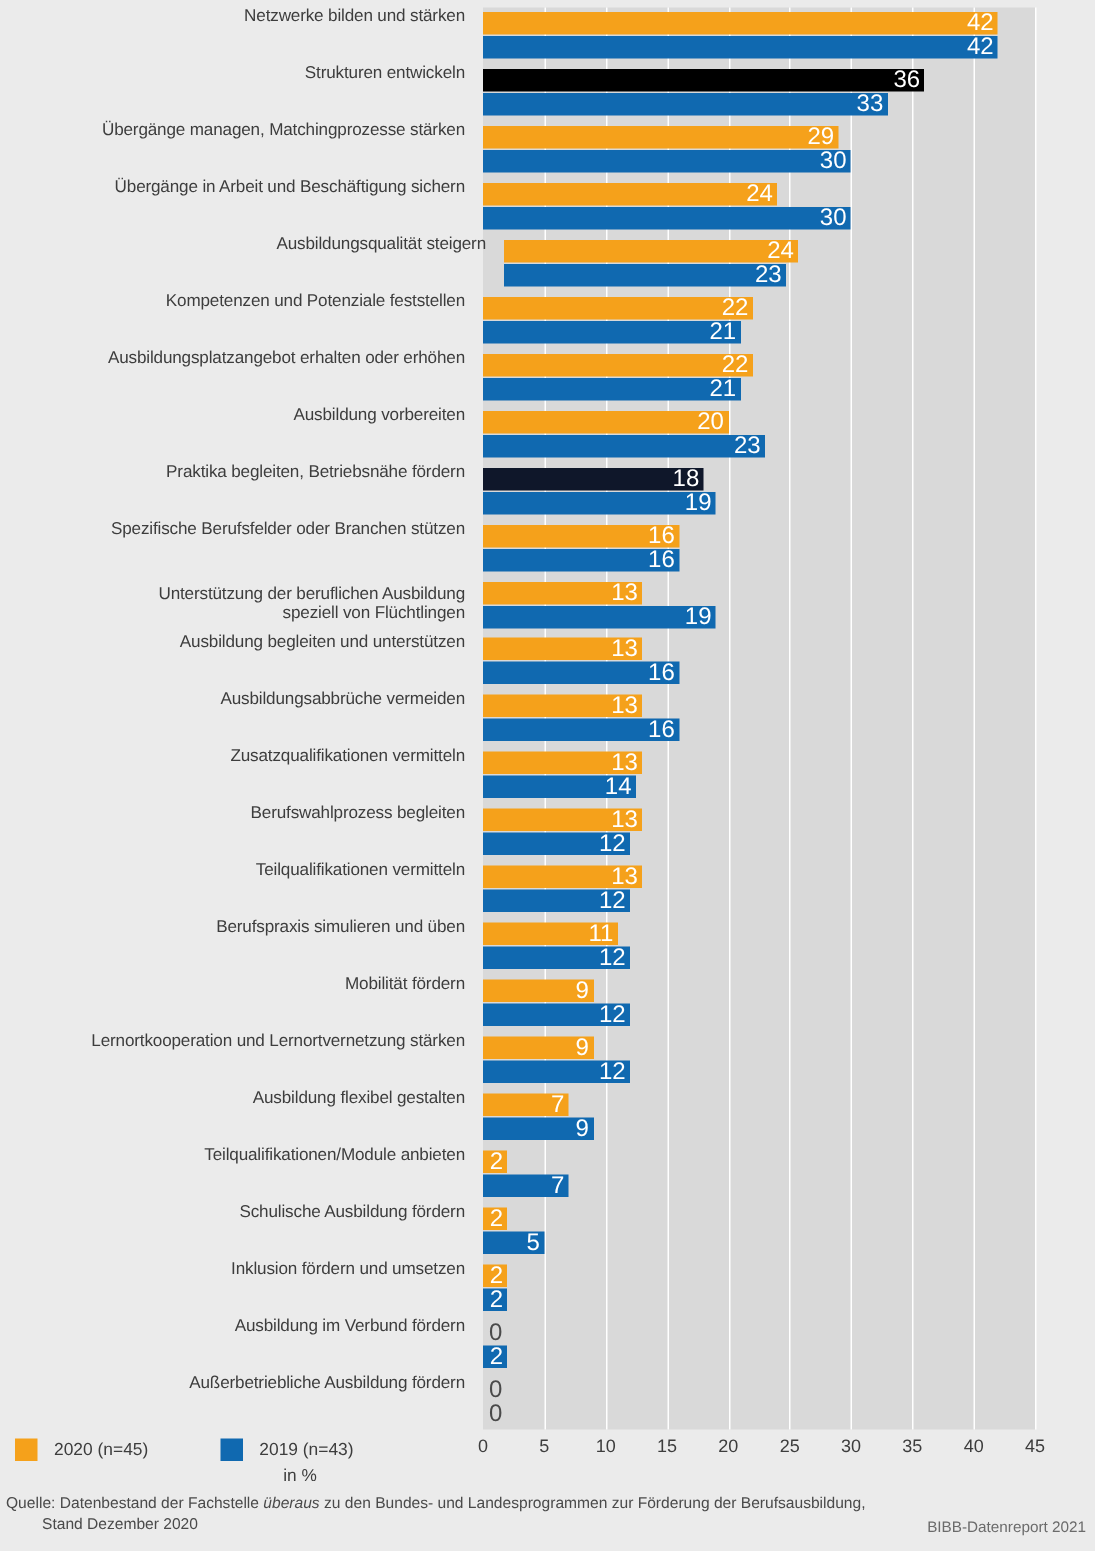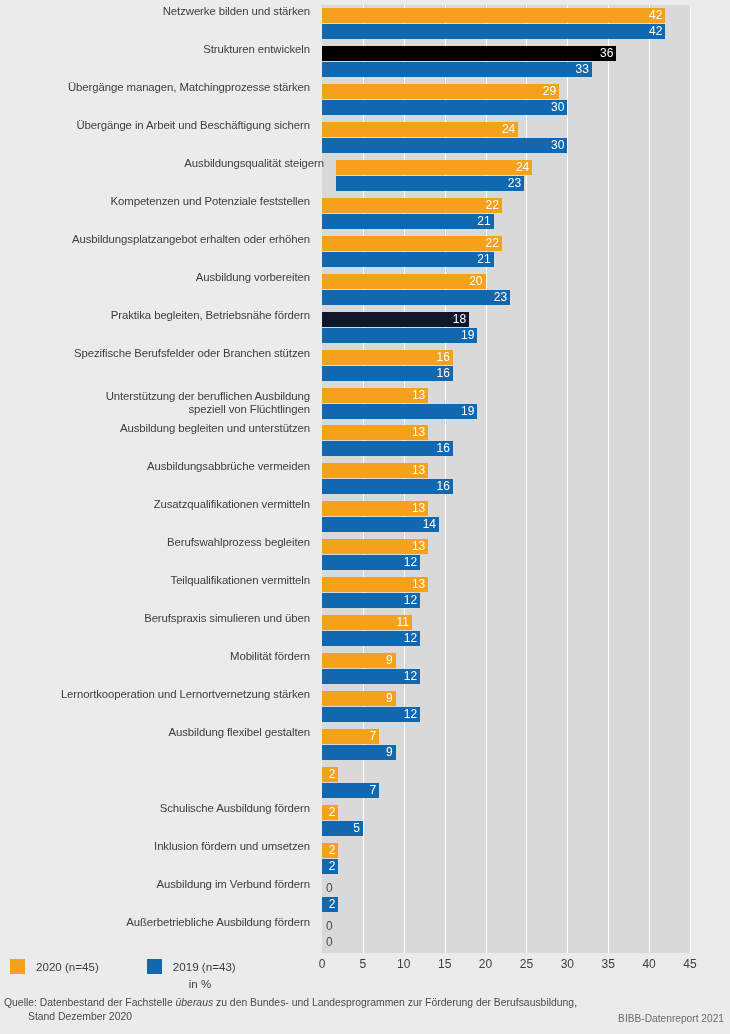--- a/index.html
+++ b/index.html
@@ -44,21 +44,21 @@
   .bar-wrap{position:absolute;left:322px;top:0;height:38.5px;width:400px;}
   .bar{
     position:absolute;
     height:15px;
     display:block;
   }
   .bar.top{top:3px;background:#f5a11b;}
   .bar.bottom{top:19px;background:#1069b0;}
   .bar-value{
     position:absolute;
-    font-size:12px;
+    font-size:16px;
     line-height:15px;
     color:#ffffff;
     white-space:nowrap;
   }
   .bar-value.inside{right:3px;}
   .bar-value.zero{
     color:#4a4a4a;
     left:4px;
     right:auto;
   }
@@ -302,21 +302,21 @@
         </div>
       </div>
       <div class="row" style="top: 498.35px;">
         <div class="row-label one-line">
           <div>Zusatzqualifikationen vermitteln</div>
         </div>
         <div class="bar-wrap">
           <div class="bar top" style="left: 0px; width: 106.311px; background: rgb(245, 161, 27);">
             <span class="bar-value inside">13</span>
           </div>
-          <div class="bar bottom" style="left: 0px; width: 117px; background: rgb(16, 105, 176);">
+          <div class="bar bottom" style="left: 0px; width: 102px; background: rgb(16, 105, 176);">
             <span class="bar-value inside">14</span>
           </div>
         </div>
       </div>
       <div class="row" style="top: 536.3px;">
         <div class="row-label one-line">
           <div>Berufswahlprozess begleiten</div>
         </div>
         <div class="bar-wrap">
           <div class="bar top" style="left: 0px; width: 106.311px; background: rgb(245, 161, 27);">
@@ -386,20 +386,23 @@
         <div class="bar-wrap">
           <div class="bar top" style="left: 0px; width: 57.2444px; background: rgb(245, 161, 27);">
             <span class="bar-value inside">7</span>
           </div>
           <div class="bar bottom" style="left: 0px; width: 73.6px; background: rgb(16, 105, 176);">
             <span class="bar-value inside">9</span>
           </div>
         </div>
       </div>
       <div class="row" style="top: 764px;">
+        <div class="row-label one-line">
+          <div>Teilqualifikationen/Module anbieten</div>
+        </div>
         <div class="bar-wrap">
           <div class="bar top" style="left: 0px; width: 16.3556px; background: rgb(245, 161, 27);">
             <span class="bar-value inside">2</span>
           </div>
           <div class="bar bottom" style="left: 0px; width: 57.2444px; background: rgb(16, 105, 176);">
             <span class="bar-value inside">7</span>
           </div>
         </div>
       </div>
       <div class="row" style="top: 801.95px;">

